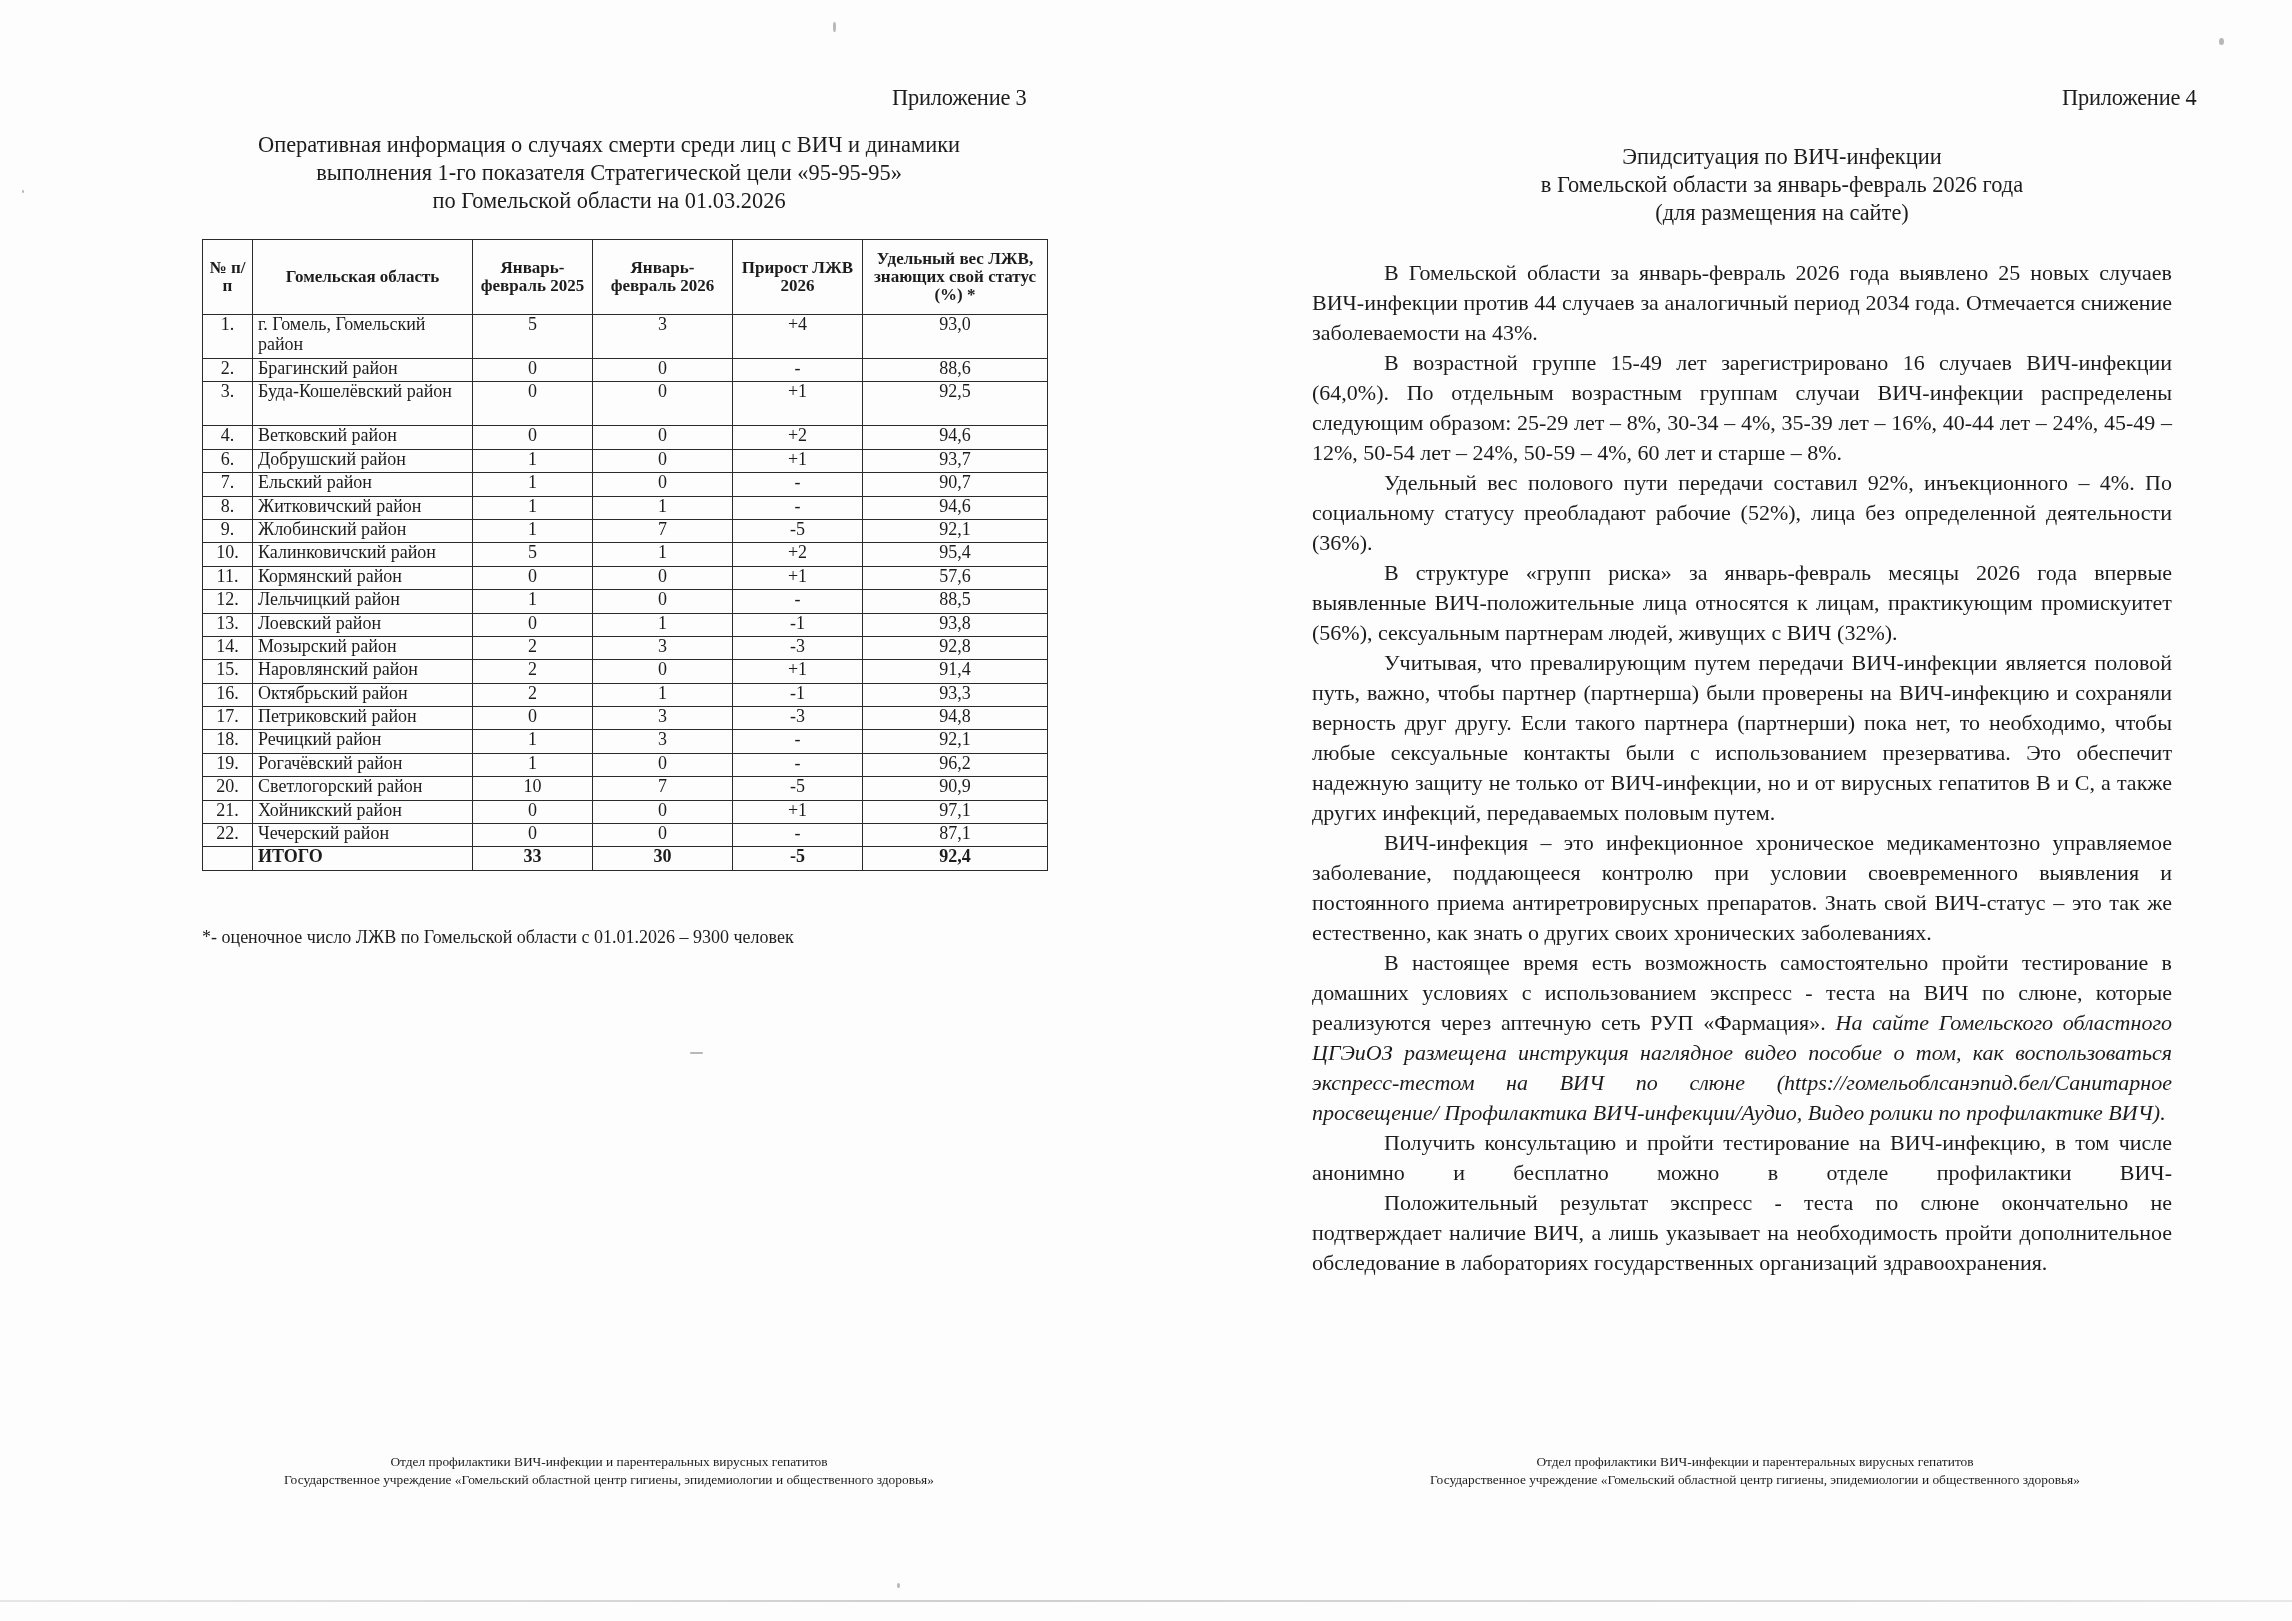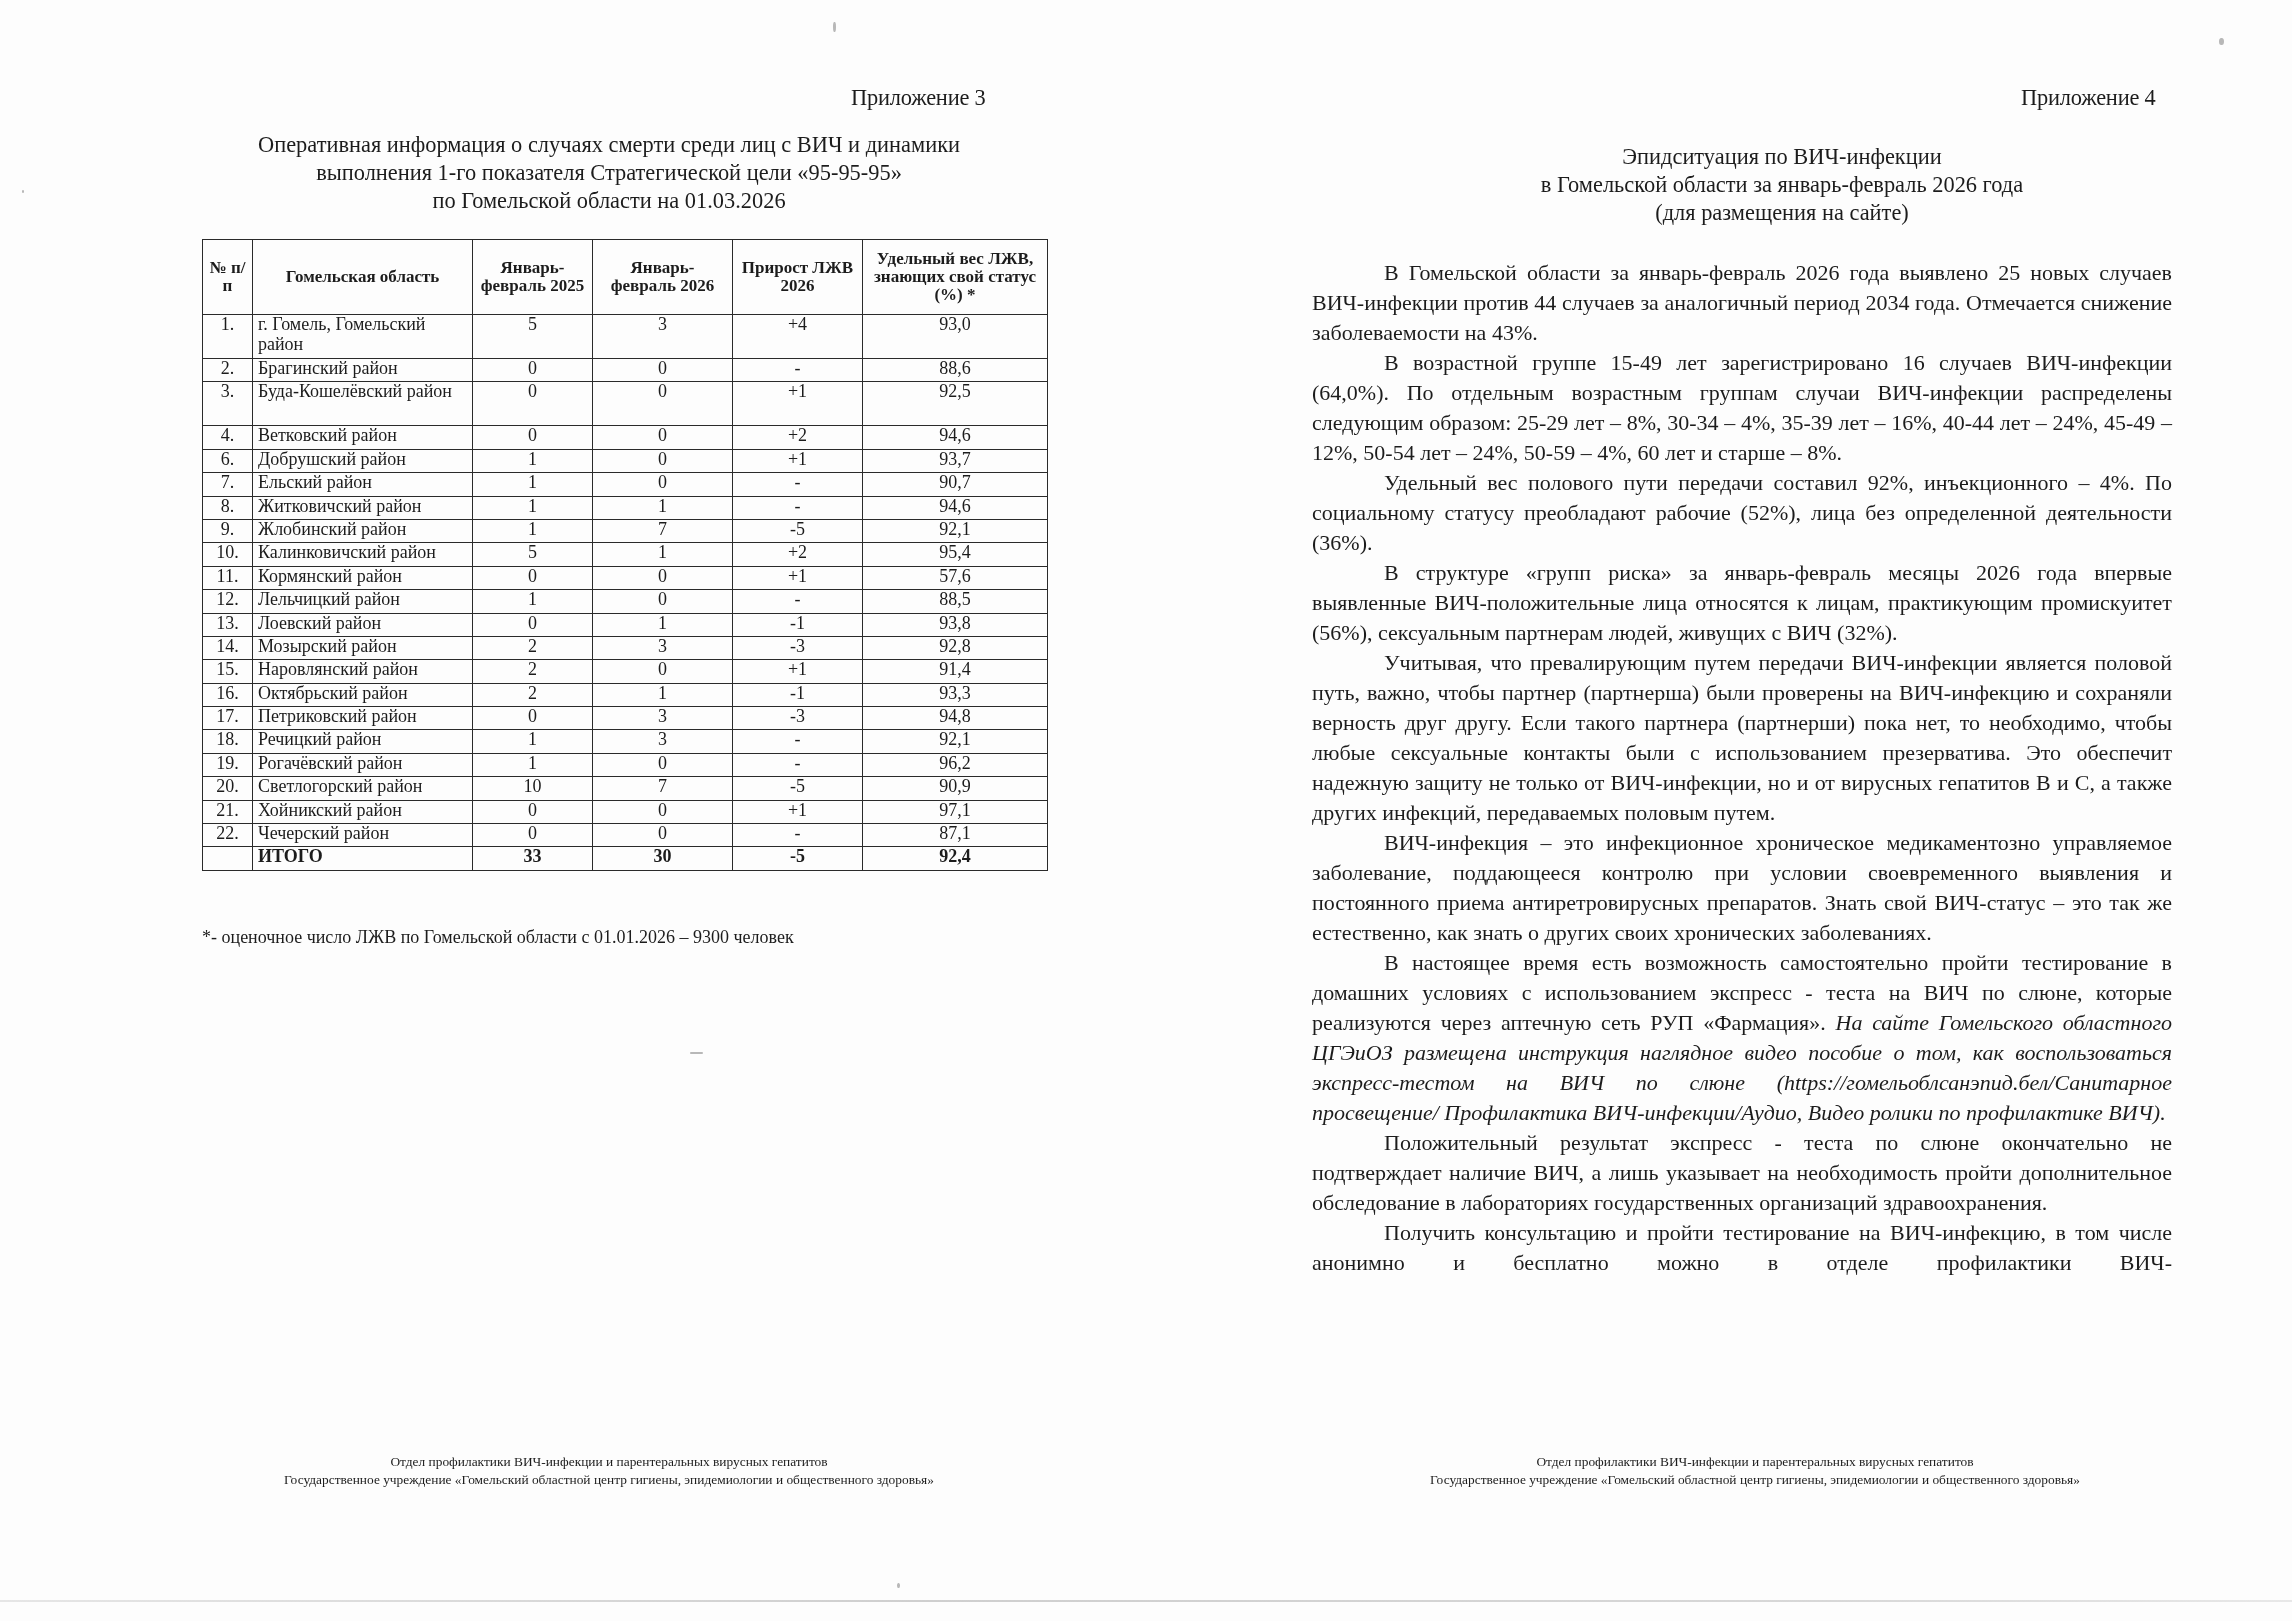--- a/index.html
+++ b/index.html
@@ -12,21 +12,21 @@
   .page { position: absolute; top: 0; height: 1622px; }
   .page-left { left: 0; width: 1146px; }
   .page-right { left: 1146px; width: 1146px; }
   .scan-line {
     position: absolute; left: 0; right: 0; top: 1600px; height: 1.8px;
     background: linear-gradient(90deg, #e6e6e6, #cfcfcf 40%, #d8d8d8 80%, #e8e8e8);
   }
   .speck { position: absolute; background: #b8b8b8; border-radius: 50%; }
 
   .appendix-label {
-    position: absolute; font-size: 22.4px; letter-spacing: -0.2px;
+    position: absolute; font-size: 22.4px; letter-spacing: -0.2px; margin-left: 41px;
   }
   .title-block {
     position: absolute; text-align: center; font-size: 22.4px; line-height: 28px;
   }
 
   
   table.data {
     position: absolute; left: 202px; top: 239px;
     border-collapse: collapse;
     font-size: 18px;
@@ -299,22 +299,22 @@
 </div>
 
 <div class="body-text">
   <p>В Гомельской области за январь-февраль 2026 года выявлено 25 новых случаев ВИЧ-инфекции против 44 случаев за аналогичный период 2034 года. Отмечается снижение заболеваемости на 43%.</p>
   <p>В возрастной группе 15-49 лет зарегистрировано 16 случаев ВИЧ-инфекции (64,0%). По отдельным возрастным группам случаи ВИЧ-инфекции распределены следующим образом: 25-29 лет – 8%, 30-34 – 4%, 35-39 лет – 16%, 40-44 лет – 24%, 45-49 – 12%, 50-54 лет – 24%, 50-59 – 4%, 60 лет и старше – 8%.</p>
   <p>Удельный вес полового пути передачи составил 92%, инъекционного – 4%. По социальному статусу преобладают рабочие (52%), лица без определенной деятельности (36%).</p>
   <p>В структуре «групп риска» за январь-февраль месяцы 2026 года впервые выявленные ВИЧ-положительные лица относятся к лицам, практикующим промискуитет (56%), сексуальным партнерам людей, живущих с ВИЧ (32%).</p>
   <p>Учитывая, что превалирующим путем передачи ВИЧ-инфекции является половой путь, важно, чтобы партнер (партнерша) были проверены на ВИЧ-инфекцию и сохраняли верность друг другу. Если такого партнера (партнерши) пока нет, то необходимо, чтобы любые сексуальные контакты были с использованием презерватива. Это обеспечит надежную защиту не только от ВИЧ-инфекции, но и от вирусных гепатитов В и С, а также других инфекций, передаваемых половым путем.</p>
   <p>ВИЧ-инфекция – это инфекционное хроническое медикаментозно управляемое заболевание, поддающееся контролю при условии своевременного выявления и постоянного приема антиретровирусных препаратов. Знать свой ВИЧ-статус – это так же естественно, как знать о других своих хронических заболеваниях.</p>
   <p><span>В настоящее время есть возможность самостоятельно пройти тестирование в домашних условиях с использованием экспресс - теста на ВИЧ по слюне, которые реализуются через аптечную сеть РУП «Фармация».</span><span class="it"> На сайте Гомельского областного ЦГЭиОЗ размещена инструкция наглядное видео пособие о том, как воспользоваться экспресс-тестом на ВИЧ по слюне (</span><span class="link">https://гомельоблсанэпид.бел/Санитарное</span><span class="it"> просвещение/ Профилактика ВИЧ-инфекции/Аудио, Видео ролики по профилактике ВИЧ).</span></p>
+  <p style="text-align-last: justify;">Получить консультацию и пройти тестирование на ВИЧ-инфекцию, в том числе анонимно и бесплатно можно в отделе профилактики ВИЧ-</p>
   <p>Положительный результат экспресс - теста по слюне окончательно не подтверждает наличие ВИЧ, а лишь указывает на необходимость пройти дополнительное обследование в лабораториях государственных организаций здравоохранения.</p>
-  <p style="text-align-last: justify;">Получить консультацию и пройти тестирование на ВИЧ-инфекцию, в том числе анонимно и бесплатно можно в отделе профилактики ВИЧ-</p>
 </div>
 
 <div class="scan-line"></div>
 <div class="speck" style="left:833px;top:21.5px;width:2.7px;height:10.7px;"></div>
 <div class="speck" style="left:2219px;top:38px;width:4.5px;height:7.2px;"></div>
 <div class="speck" style="left:21.5px;top:190px;width:2.7px;height:2.7px;"></div>
 <div class="speck" style="left:690px;top:1052px;width:12.5px;height:1.8px;border-radius:0.9px;"></div>
 <div class="speck" style="left:897px;top:1583px;width:2.7px;height:5.4px;"></div>
 
 

